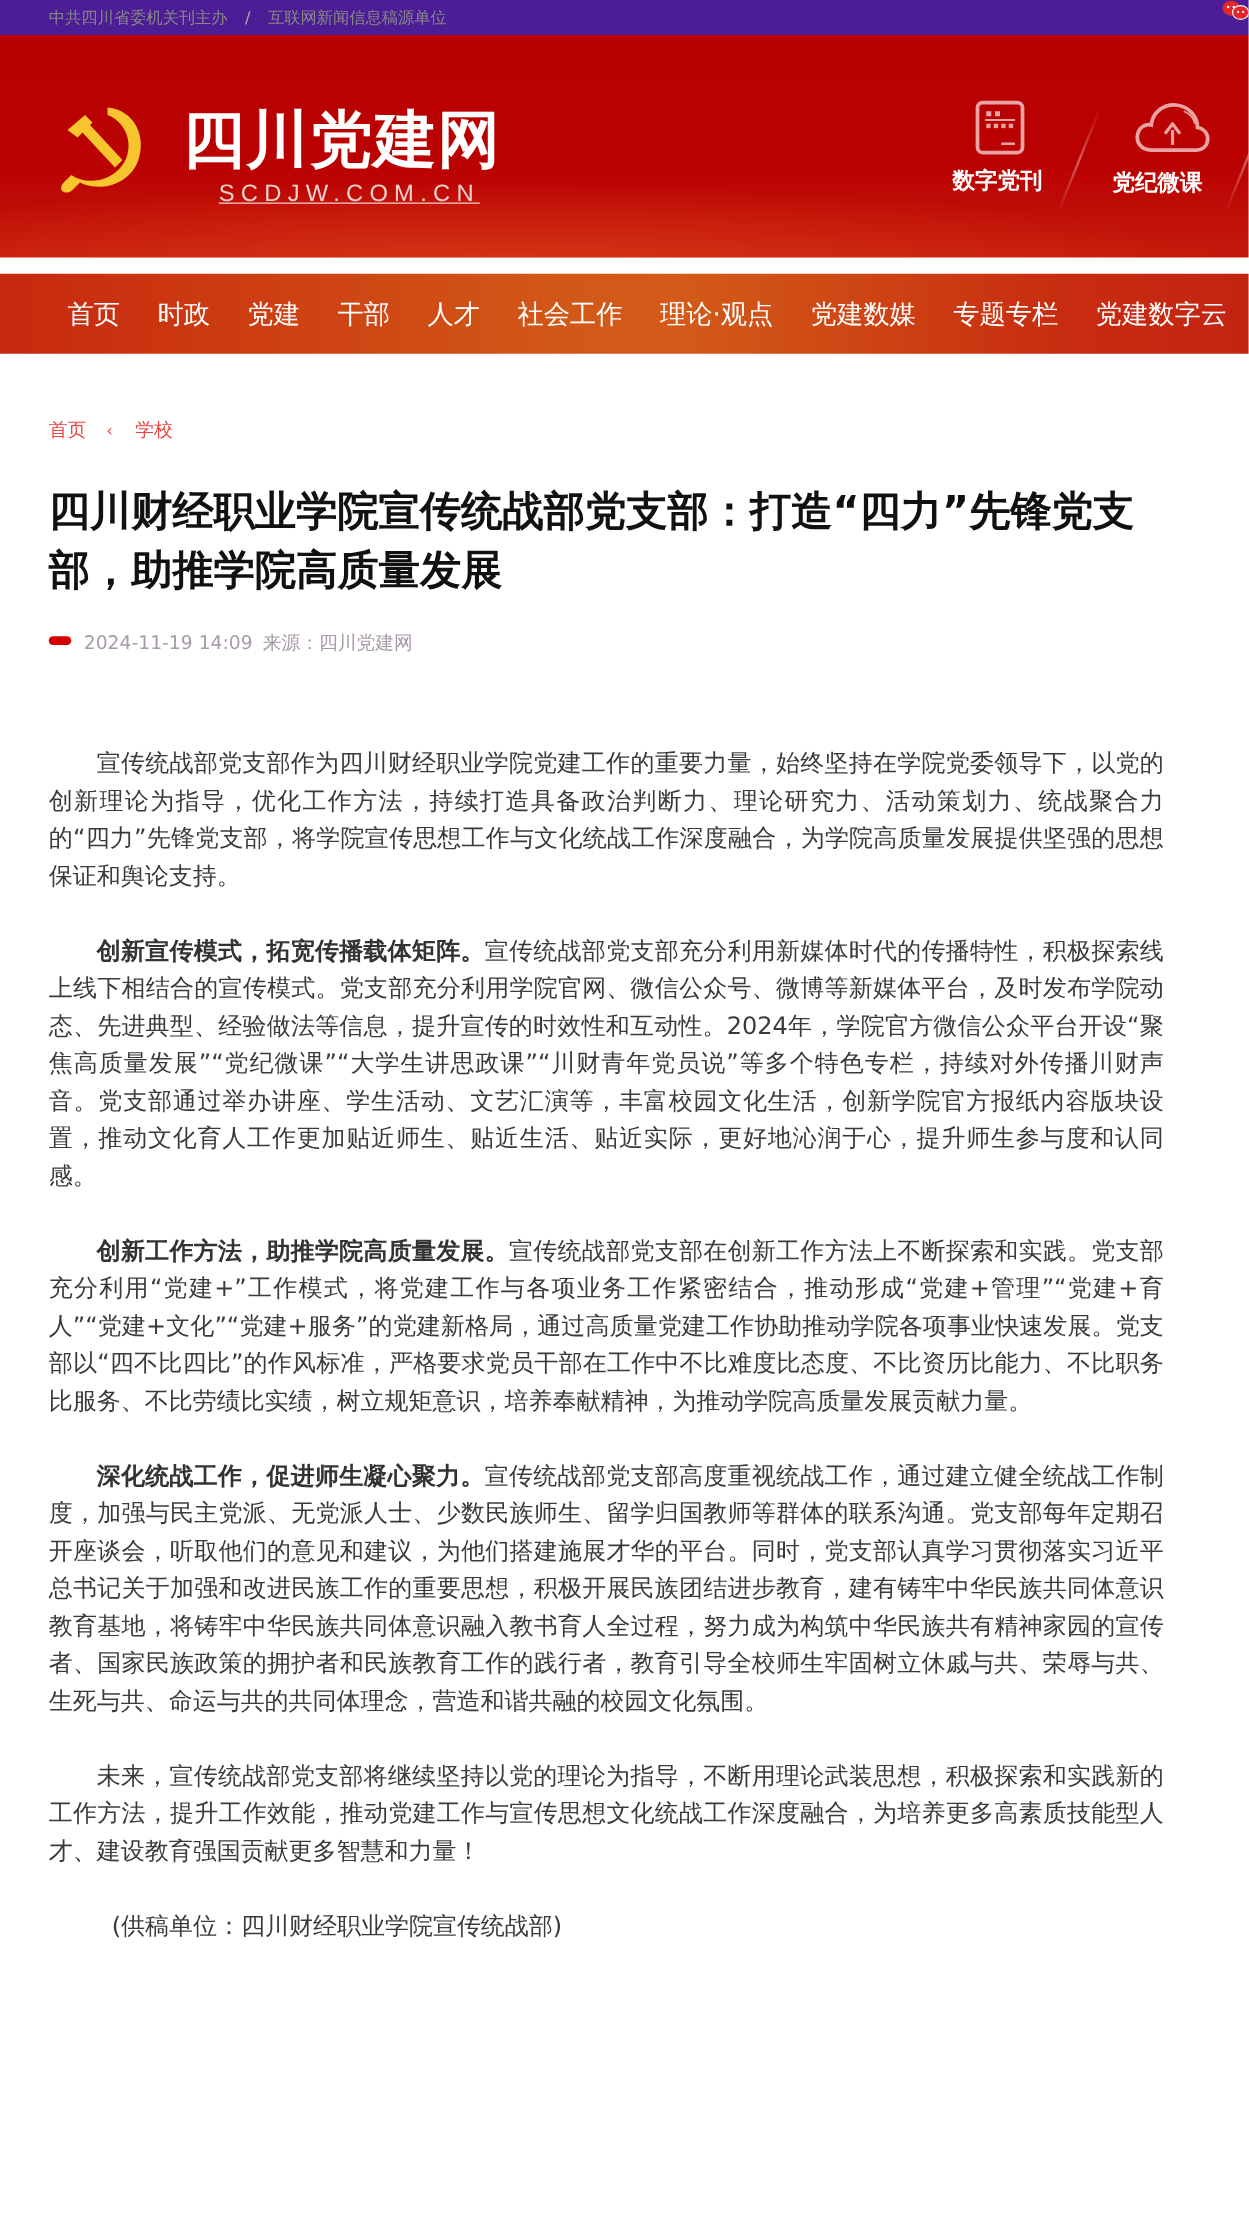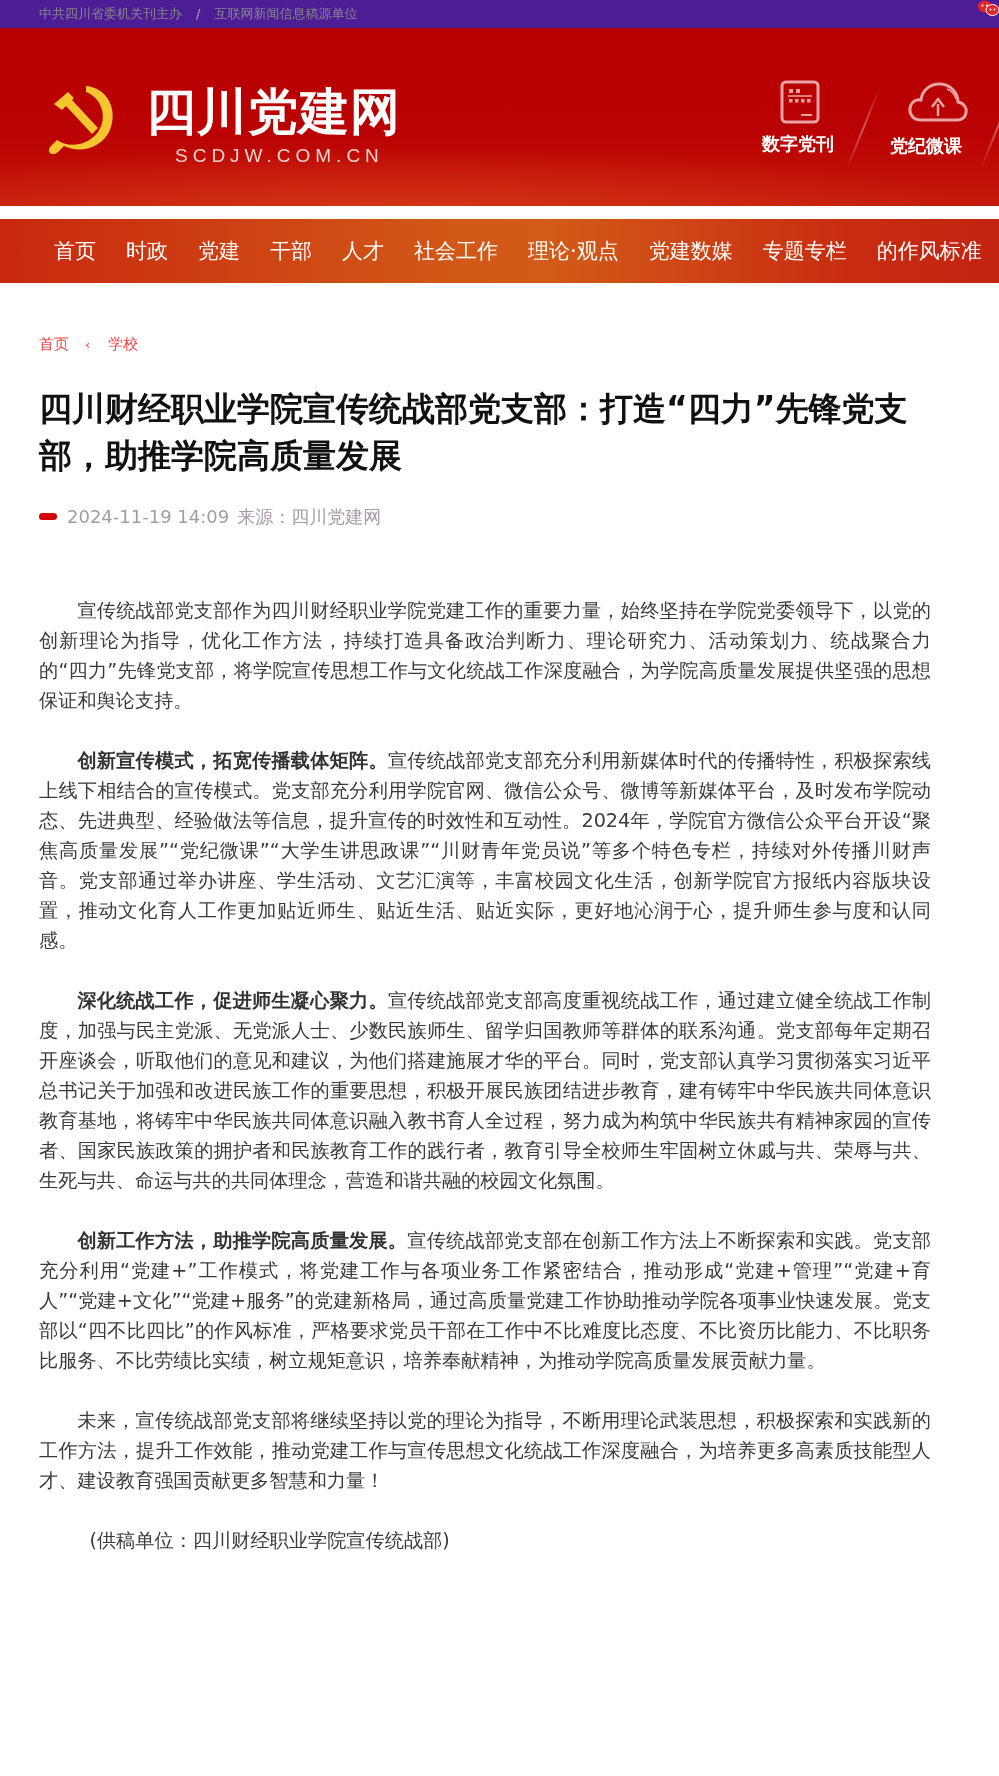--- a/index.html
+++ b/index.html
@@ -12,38 +12,38 @@
   .topbar .wechat { position: absolute; left: 977px; top: 0px; width: 22px; height: 16px; }
 
   .header { position: absolute; left: 0; top: 28px; width: 999px; height: 178px;
     background: linear-gradient(180deg, #b90000 0%, #bb0202 60%, #c41a0c 100%); overflow: hidden; }
   .header .glow { position: absolute; left: 0; bottom: 0; width: 999px; height: 60px;
     background: radial-gradient(ellipse at 40% 120%, rgba(230,80,30,0.55), rgba(190,0,0,0) 70%); }
   .logo-emblem { position: absolute; left: 38px; top: 50px; width: 84px; height: 84px; }
   .logo-title { position: absolute; left: 146px; top: 56px; font-size: 50px; font-weight: bold; color: #fff;
     letter-spacing: 1px; line-height: 56px; font-family: "DejaVu Sans", sans-serif; }
   .logo-sub { position: absolute; left: 175px; top: 117px; font-size: 19px; color: #f1d2cf;
-    letter-spacing: 5px; line-height: 22px; font-family: "Liberation Sans", sans-serif; }
+    letter-spacing: 5px; line-height: 22px; font-family: "Liberation Sans", sans-serif; text-decoration: underline; }
   .hlink { position: absolute; top: 52px; text-align: left; color: #fff; }
   .hlink .ico { display: block; margin: 0 auto; }
   .hlink .lbl { display: block; margin-top: 8px; font-size: 18px; font-weight: bold; color: #fff; white-space: nowrap; }
   .slash { position: absolute; top: 56px; width: 2px; height: 90px; background: linear-gradient(180deg, rgba(255,255,255,0.0), rgba(255,255,255,0.35), rgba(255,255,255,0.0)); transform: rotate(22deg); }
 
   .nav { position: absolute; left: 0; top: 219px; width: 999px; height: 64px;
     background: linear-gradient(90deg, #c8280e 0%, #d25817 45%, #d35a18 55%, #c82c10 85%, #c32412 100%); }
   .nav ul { list-style: none; position: absolute; left: 54px; top: 0; height: 64px; display: flex; white-space: nowrap; }
   .nav li { font-size: 21px; color: #fff; line-height: 64px; margin-right: 30px; }
 
   .crumb { position: absolute; left: 39px; top: 335px; font-size: 15px; color: #ef4444; white-space: nowrap; }
   .crumb .arrow { margin: 0 18px 0 16px; font-size: 13px; }
 
   .title { position: absolute; left: 39px; top: 385px; width: 900px; font-size: 33px; font-weight: bold;
     color: #111; line-height: 47px; }
 
-  .meta { position: absolute; left: 39px; top: 505px; font-size: 18px; color: #a799a8; white-space: nowrap; }
+  .meta { position: absolute; left: 39px; top: 505px; font-size: 15px; color: #a799a8; white-space: nowrap; }
   .meta .pill { display: inline-block; width: 18px; height: 7px; background: #d40000; border-radius: 4px; vertical-align: middle; margin-right: 10px; position: relative; top: -2px; }
   .meta .src { margin-left: 8px; }
 
   .content { position: absolute; left: 39px; top: 596px; width: 892px; font-size: 19.2px; line-height: 30px; color: #3a3a3a; }
   .content p { text-indent: 2em; margin-bottom: 30px; text-align: justify; }
   .content p b { color: #333; font-weight: bold; }
   .content p.source { margin-top: 12px; padding-left: 12px; }
 </style>
 </head>
 <body>
@@ -103,34 +103,34 @@
   <ul>
     <li>首页</li>
     <li>时政</li>
     <li>党建</li>
     <li>干部</li>
     <li>人才</li>
     <li>社会工作</li>
     <li>理论·观点</li>
     <li>党建数媒</li>
     <li>专题专栏</li>
-    <li>的作风标准</li>
+    <li>党建数字云</li>
   </ul>
 </div>
 
 <div class="crumb">
   <span>首页</span><span class="arrow">‹</span><span>学校</span>
 </div>
 
 <h1 class="title">四川财经职业学院宣传统战部党支部：打造“四力”先锋党支部，助推学院高质量发展</h1>
 
 <div class="meta">
   <span class="pill"></span><span>2024-11-19 14:09</span><span class="src">来源：四川党建网</span>
 </div>
 
 <div class="content">
   <p><b></b><span>宣传统战部党支部作为四川财经职业学院党建工作的重要力量，始终坚持在学院党委领导下，以党的创新理论为指导，优化工作方法，持续打造具备政治判断力、理论研究力、活动策划力、统战聚合力的“四力”先锋党支部，将学院宣传思想工作与文化统战工作深度融合，为学院高质量发展提供坚强的思想保证和舆论支持。</span></p>
   <p><b>创新宣传模式，拓宽传播载体矩阵。</b><span>宣传统战部党支部充分利用新媒体时代的传播特性，积极探索线上线下相结合的宣传模式。党支部充分利用学院官网、微信公众号、微博等新媒体平台，及时发布学院动态、先进典型、经验做法等信息，提升宣传的时效性和互动性。2024年，学院官方微信公众平台开设“聚焦高质量发展”“党纪微课”“大学生讲思政课”“川财青年党员说”等多个特色专栏，持续对外传播川财声音。党支部通过举办讲座、学生活动、文艺汇演等，丰富校园文化生活，创新学院官方报纸内容版块设置，推动文化育人工作更加贴近师生、贴近生活、贴近实际，更好地沁润于心，提升师生参与度和认同感。</span></p>
+  <p><b>创新工作方法，助推学院高质量发展。</b><span>宣传统战部党支部在创新工作方法上不断探索和实践。党支部充分利用“党建+”工作模式，将党建工作与各项业务工作紧密结合，推动形成“党建+管理”“党建+育人”“党建+文化”“党建+服务”的党建新格局，通过高质量党建工作协助推动学院各项事业快速发展。党支部以“四不比四比”的作风标准，严格要求党员干部在工作中不比难度比态度、不比资历比能力、不比职务比服务、不比劳绩比实绩，树立规矩意识，培养奉献精神，为推动学院高质量发展贡献力量。</span></p>
   <p><b>深化统战工作，促进师生凝心聚力。</b><span>宣传统战部党支部高度重视统战工作，通过建立健全统战工作制度，加强与民主党派、无党派人士、少数民族师生、留学归国教师等群体的联系沟通。党支部每年定期召开座谈会，听取他们的意见和建议，为他们搭建施展才华的平台。同时，党支部认真学习贯彻落实习近平总书记关于加强和改进民族工作的重要思想，积极开展民族团结进步教育，建有铸牢中华民族共同体意识教育基地，将铸牢中华民族共同体意识融入教书育人全过程，努力成为构筑中华民族共有精神家园的宣传者、国家民族政策的拥护者和民族教育工作的践行者，教育引导全校师生牢固树立休戚与共、荣辱与共、生死与共、命运与共的共同体理念，营造和谐共融的校园文化氛围。</span></p>
-  <p><b>创新工作方法，助推学院高质量发展。</b><span>宣传统战部党支部在创新工作方法上不断探索和实践。党支部充分利用“党建+”工作模式，将党建工作与各项业务工作紧密结合，推动形成“党建+管理”“党建+育人”“党建+文化”“党建+服务”的党建新格局，通过高质量党建工作协助推动学院各项事业快速发展。党支部以“四不比四比”的作风标准，严格要求党员干部在工作中不比难度比态度、不比资历比能力、不比职务比服务、不比劳绩比实绩，树立规矩意识，培养奉献精神，为推动学院高质量发展贡献力量。</span></p>
   <p><b></b><span>未来，宣传统战部党支部将继续坚持以党的理论为指导，不断用理论武装思想，积极探索和实践新的工作方法，提升工作效能，推动党建工作与宣传思想文化统战工作深度融合，为培养更多高素质技能型人才、建设教育强国贡献更多智慧和力量！</span></p>
   <p class="source">(供稿单位：四川财经职业学院宣传统战部)</p>
 </div>
 
 </body></html>

